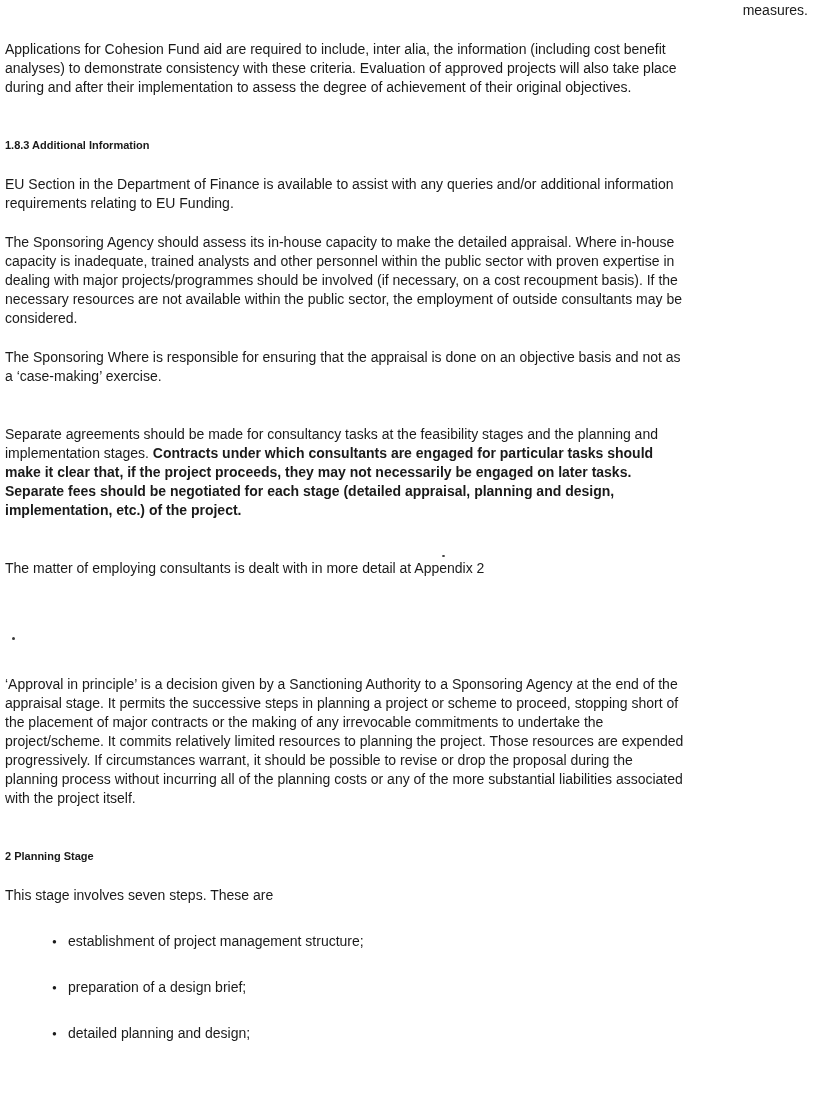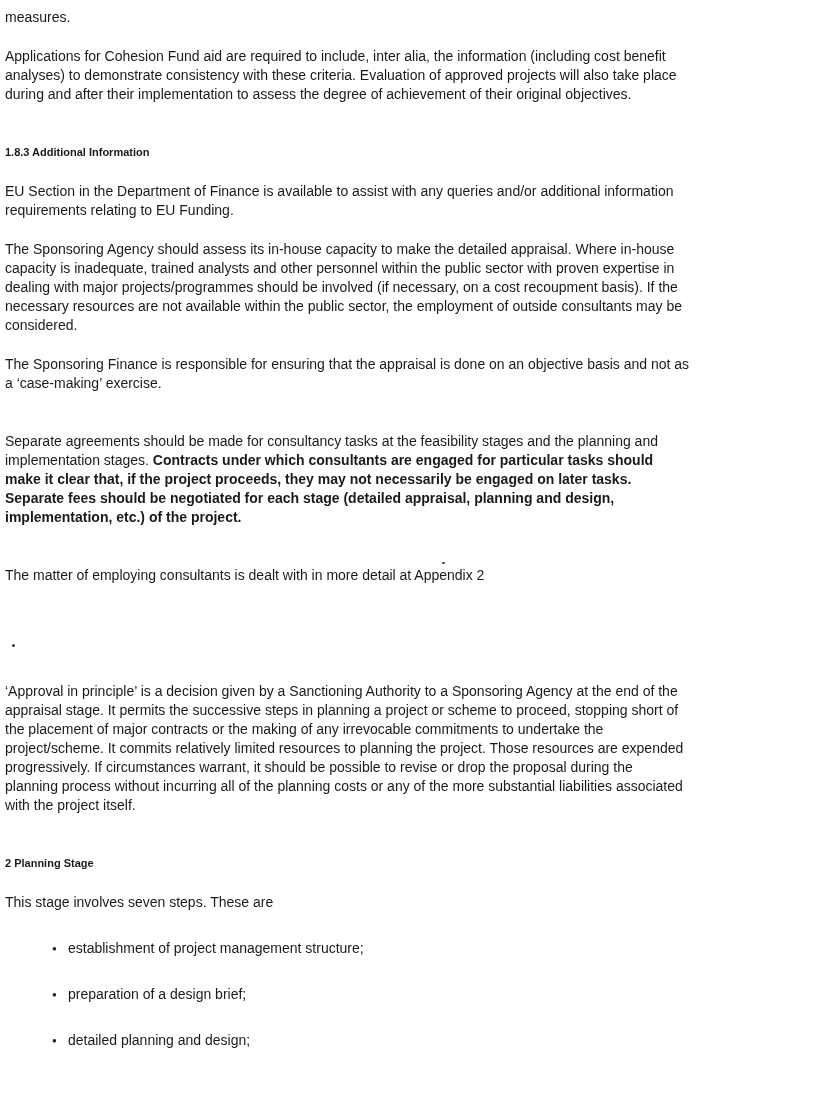--- a/index.html
+++ b/index.html
@@ -19,21 +19,22 @@
     -webkit-font-smoothing: antialiased;
   }
   .doc {
     padding: 1px 6px 0 5px;
   }
   .doc p {
     margin: 20px 0 0 0;
     white-space: pre-line;
   }
   .doc p.first {
-    margin-top: 7px;
+    margin-top: 0;
+    text-align: right;
   }
   .doc h3 {
     margin: 20px 0 0 0;
     font-size: 11px;
     font-weight: bold;
     line-height: 19px;
     white-space: pre-line;
   }
   .bold {
     font-weight: bold;
@@ -98,21 +99,21 @@
   <p>EU Section in the Department of Finance is available to assist with any queries and/or additional information
 requirements relating to EU Funding.</p>
 
 
   <p>The Sponsoring Agency should assess its in-house capacity to make the detailed appraisal. Where in-house
 capacity is inadequate, trained analysts and other personnel within the public sector with proven expertise in
 dealing with major projects/programmes should be involved (if necessary, on a cost recoupment basis). If the
 necessary resources are not available within the public sector, the employment of outside consultants may be
 considered.</p>
 
-  <p>The Sponsoring Finance is responsible for ensuring that the appraisal is done on an objective basis and not as
+  <p>The Sponsoring Where is responsible for ensuring that the appraisal is done on an objective basis and not as
 a ‘case-making’ exercise.</p>
 
   <p>
     <span>Separate agreements should be made for consultancy tasks at the feasibility stages and the planning and
 implementation stages. </span><span class="bold">Contracts under which consultants are engaged for particular tasks should
 make it clear that, if the project proceeds, they may not necessarily be engaged on later tasks.
 Separate fees should be negotiated for each stage (detailed appraisal, planning and design,
 implementation, etc.) of the project.</span>
   </p>
 

